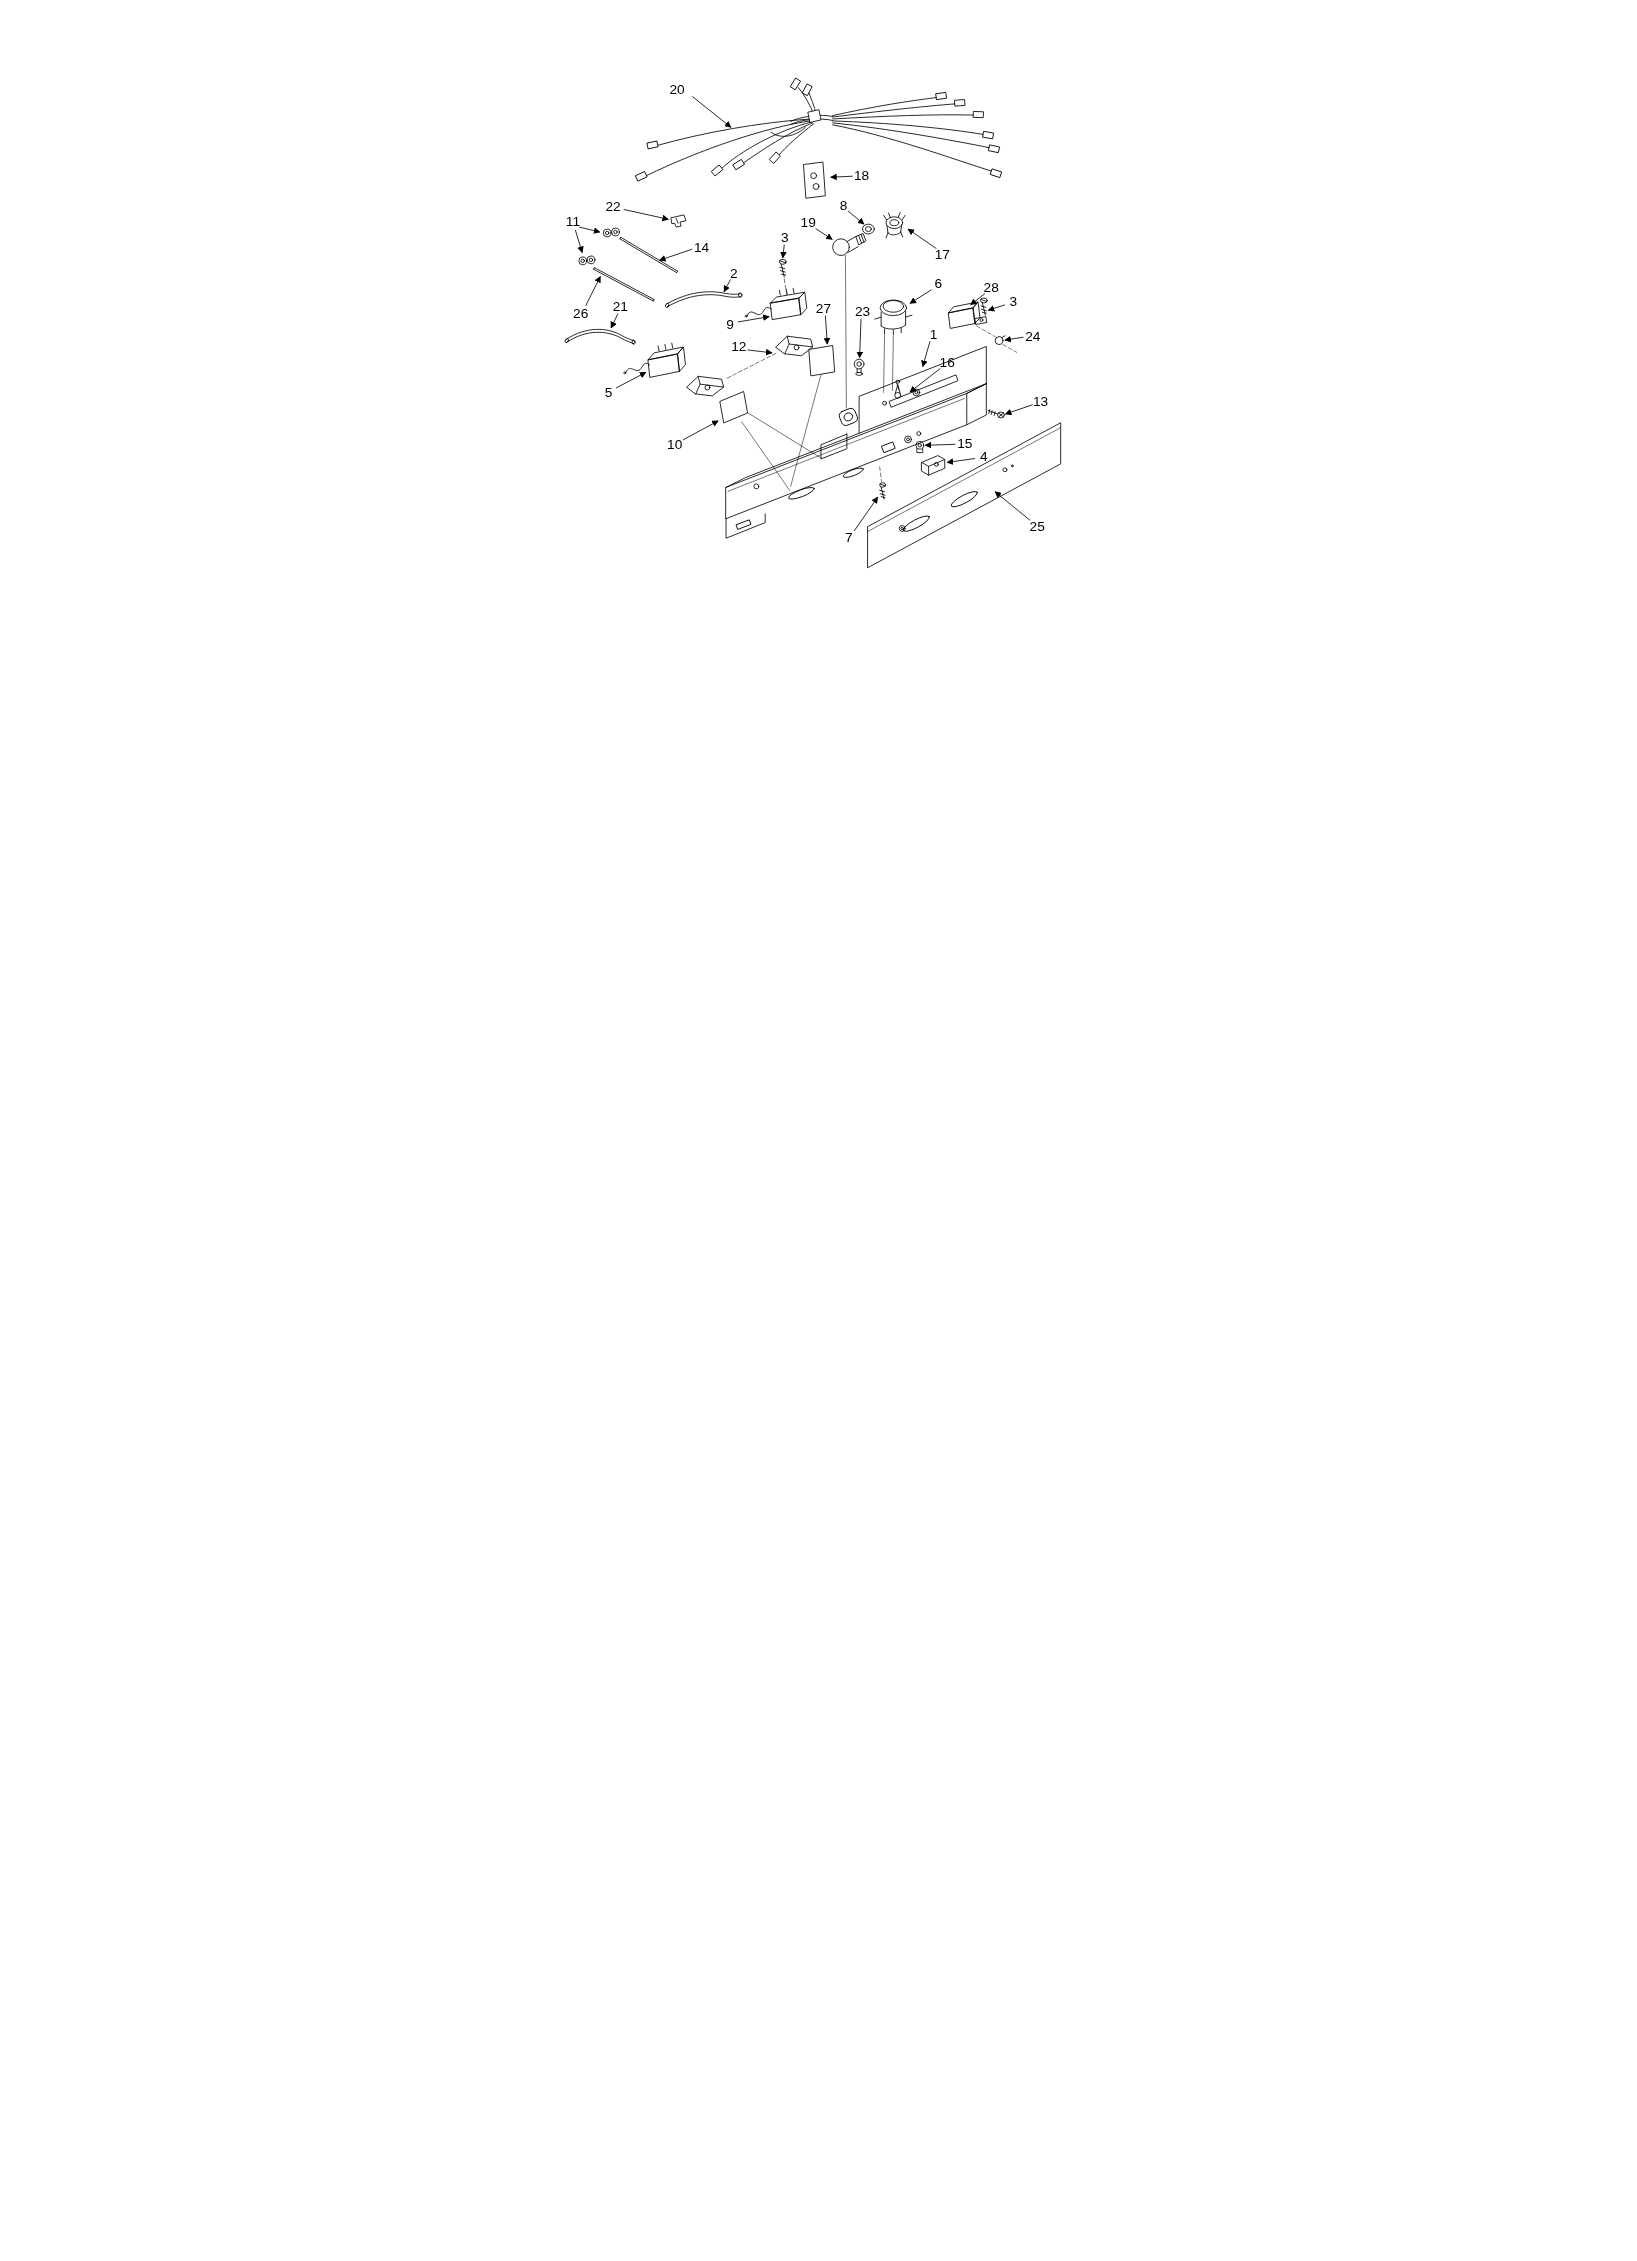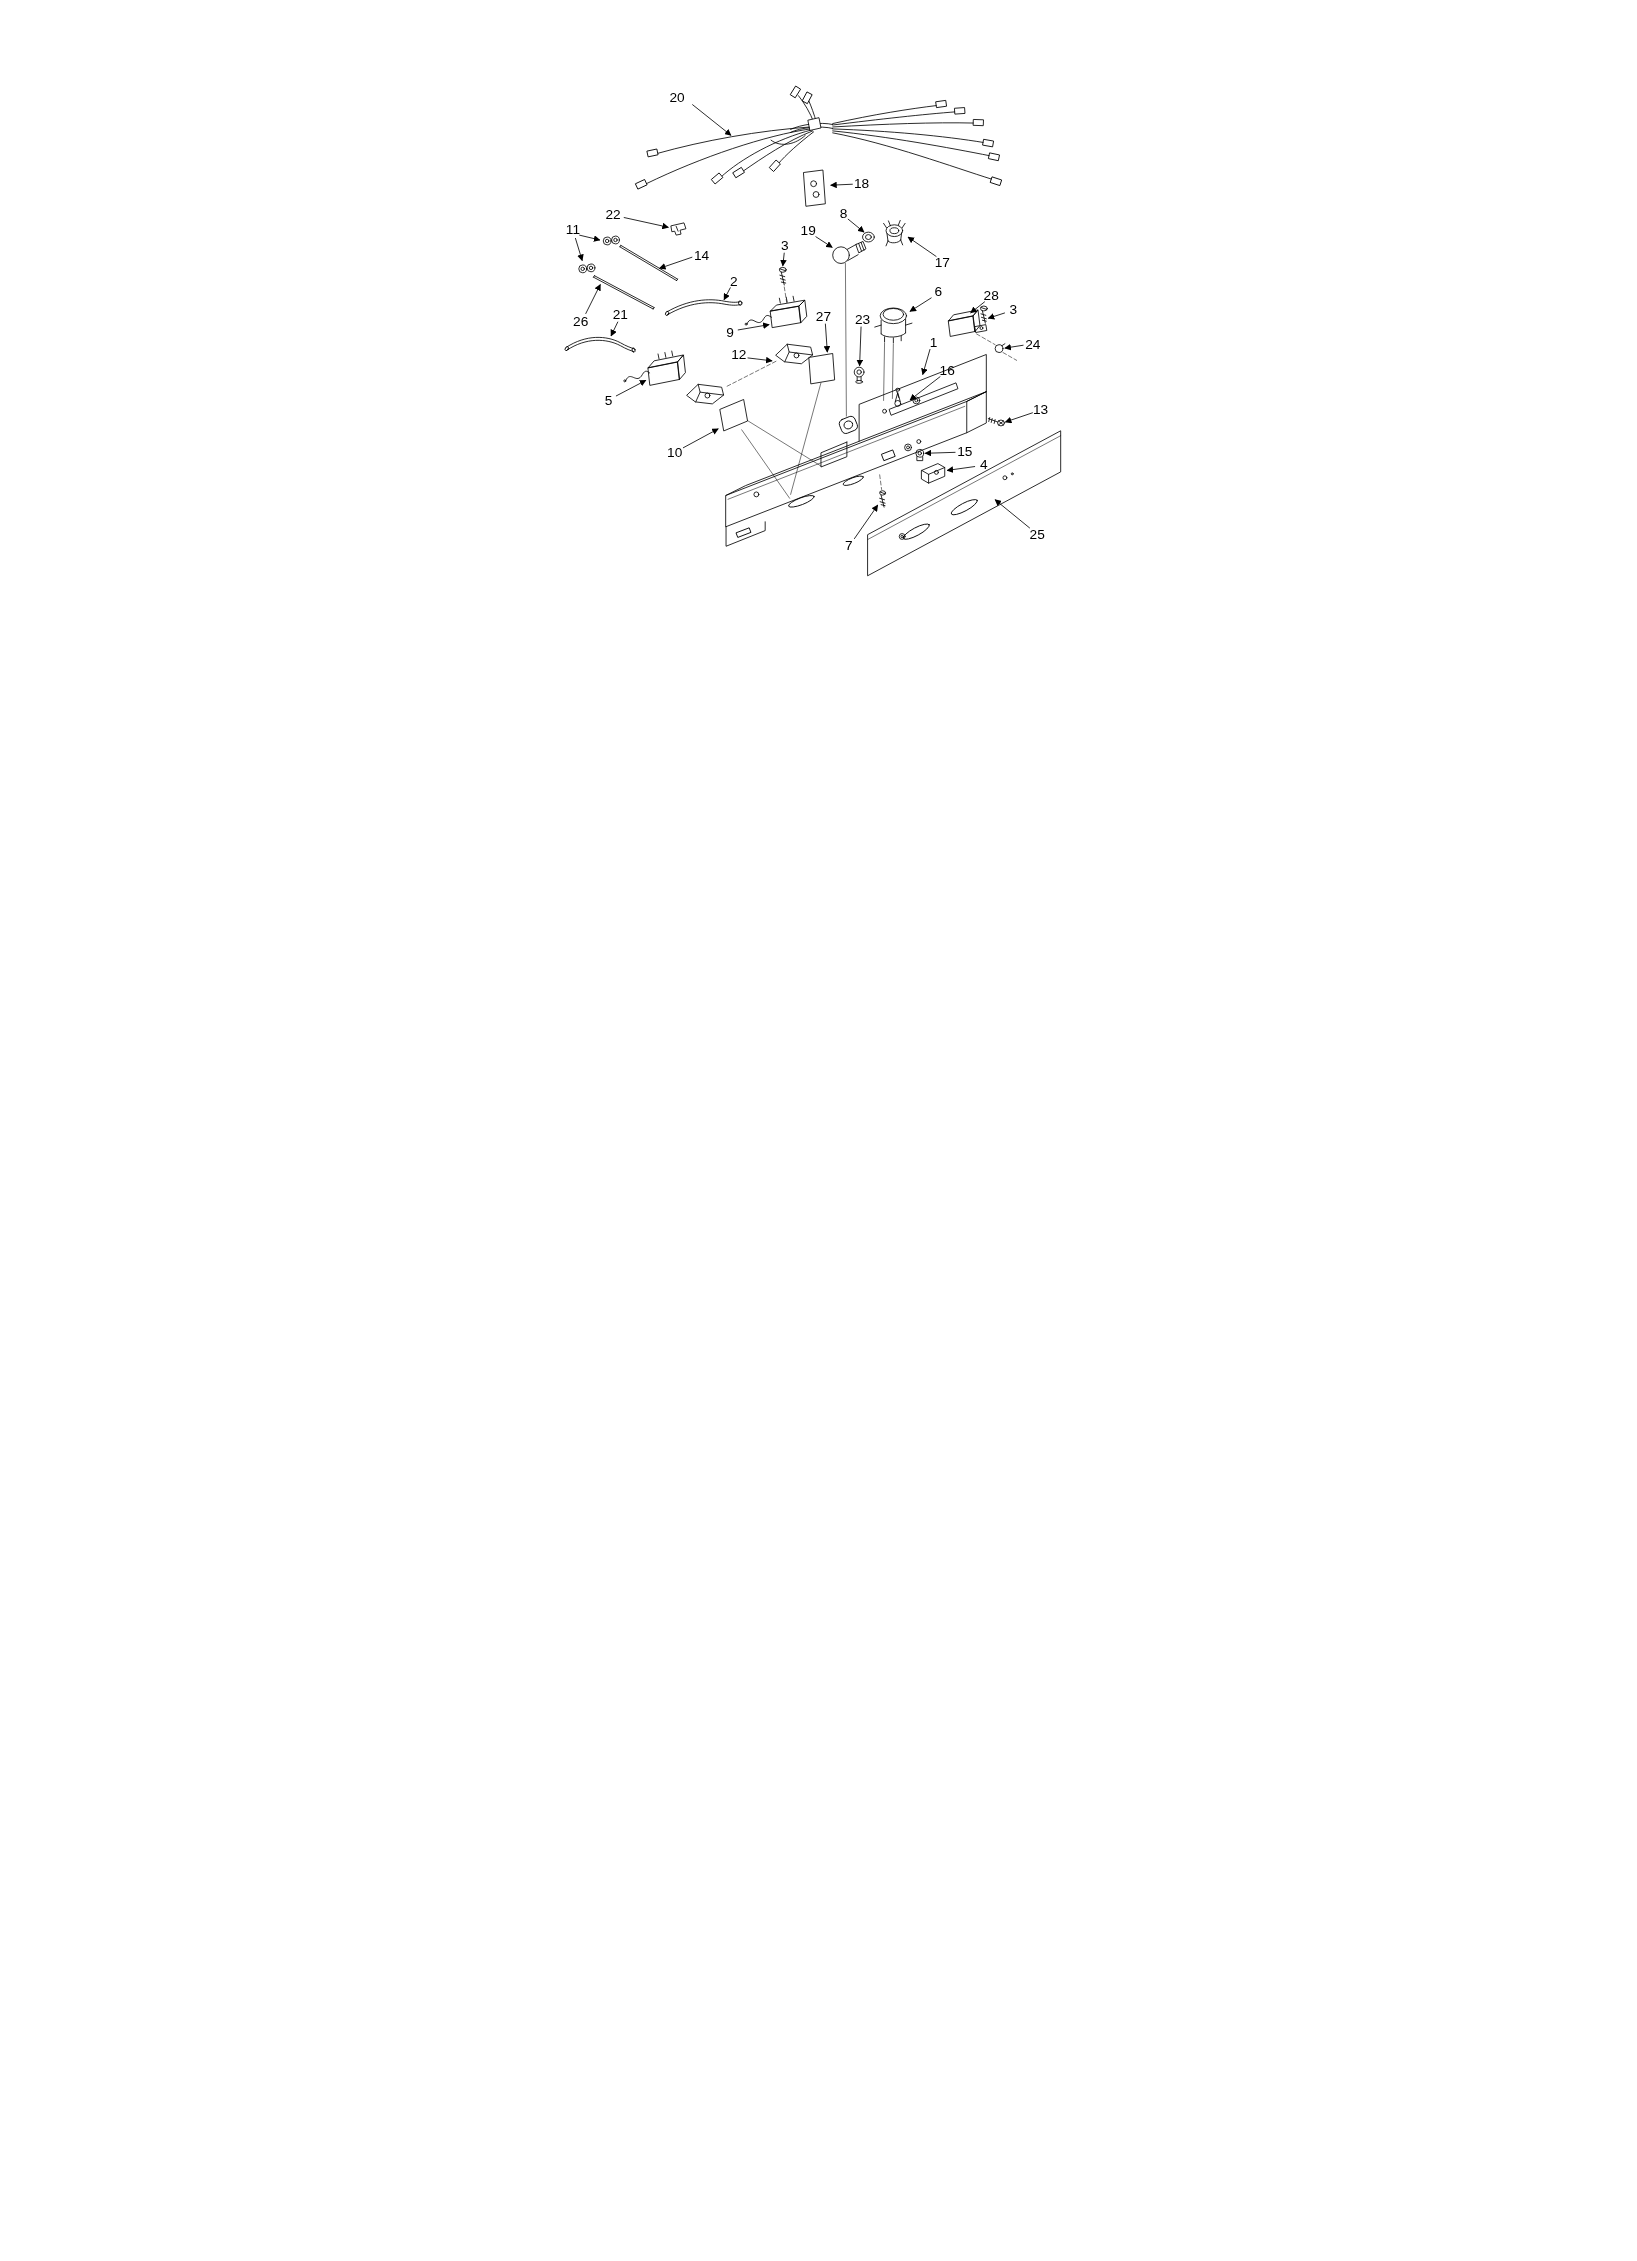--- a/index.html
+++ b/index.html
@@ -1,20 +1,20 @@
 <!DOCTYPE html>
 <html style="font-size:7.8px"><head>
 <meta charset="utf-8">
 <style>
   html,body{margin:0;padding:0;background:#ffffff;}
   .page{
     width:100%;
     max-width:546px;
     aspect-ratio: 3348 / 4623;
-    margin:12px auto;
+    margin:4px auto;
     background:#ffffff;
     position:relative;
   }
   svg{width:100%;height:100%;display:block;}
   .art path,.art line,.art rect,.art ellipse,.art circle,.art polygon{
     fill:none;stroke:#000;stroke-width:1.7;stroke-linecap:round;stroke-linejoin:round;
   }
   .art .fillwhite{fill:#ffffff;}
   .art .dash{stroke-dasharray:8 5;}
   .art .thin{stroke-width:1.1;}

